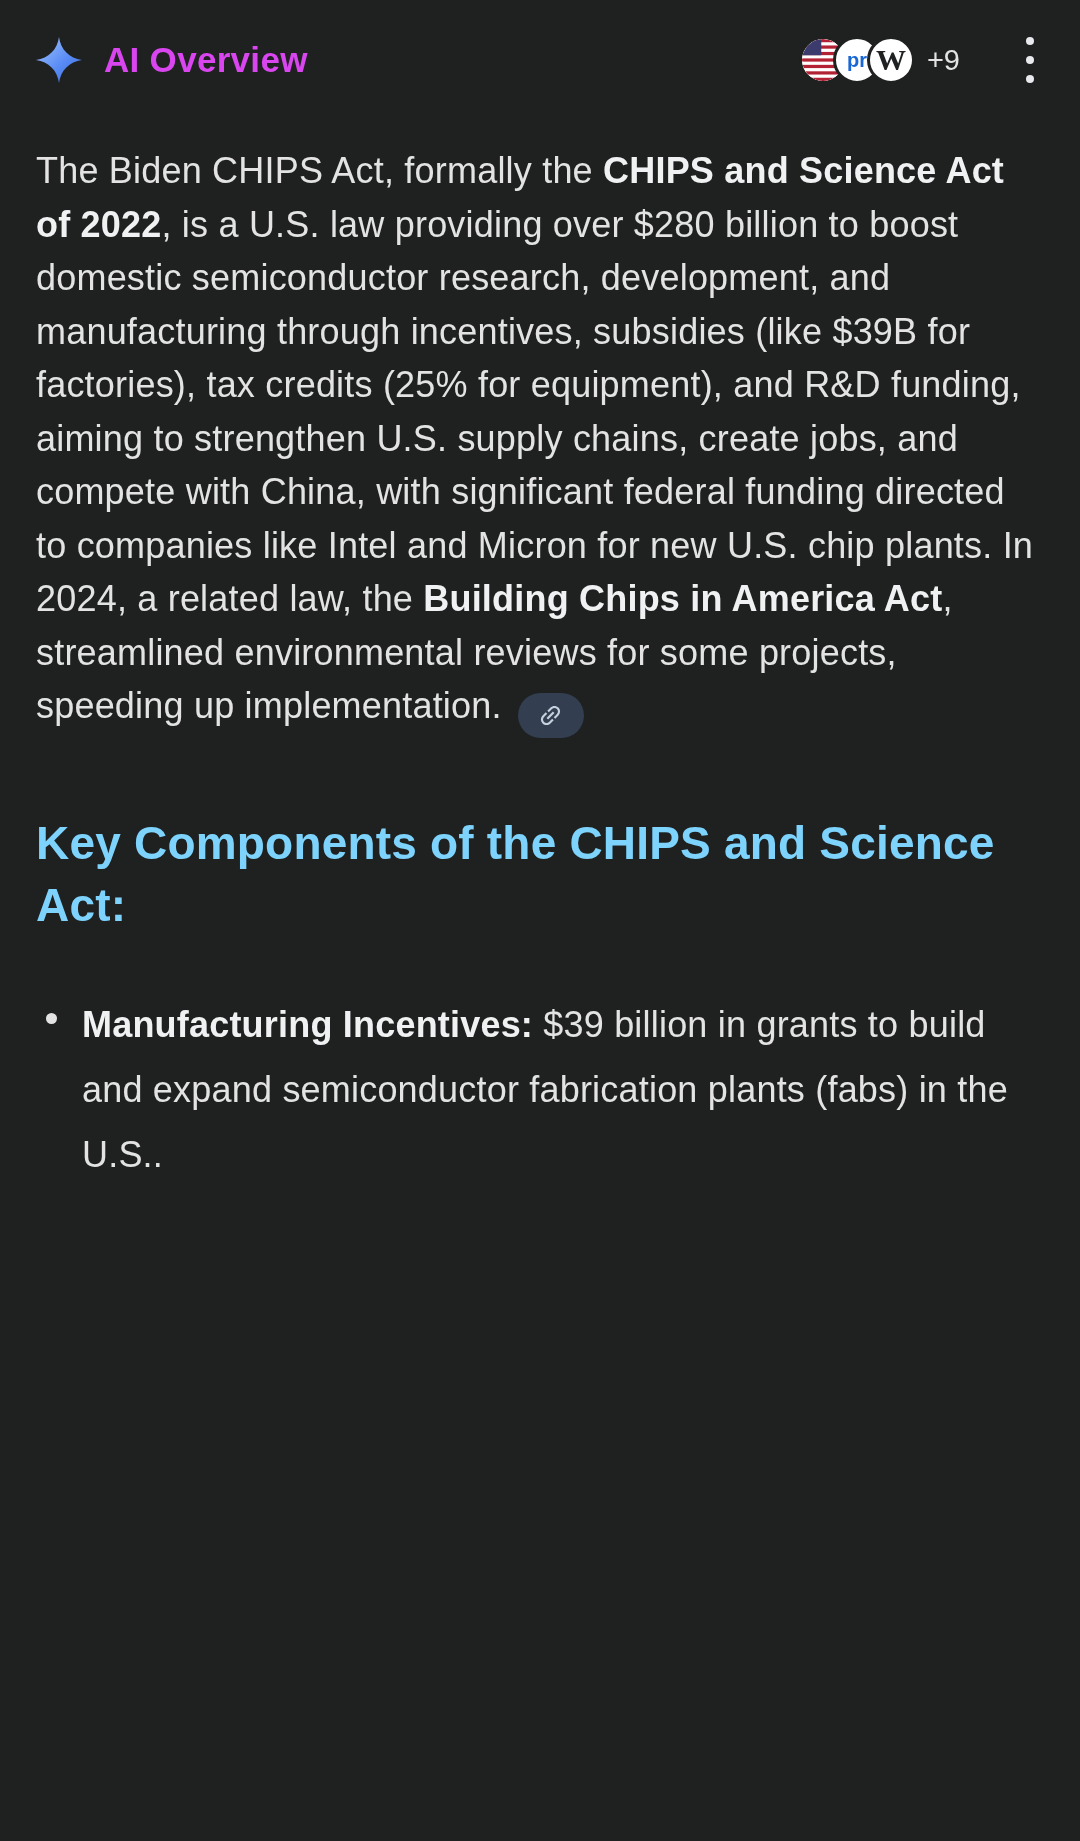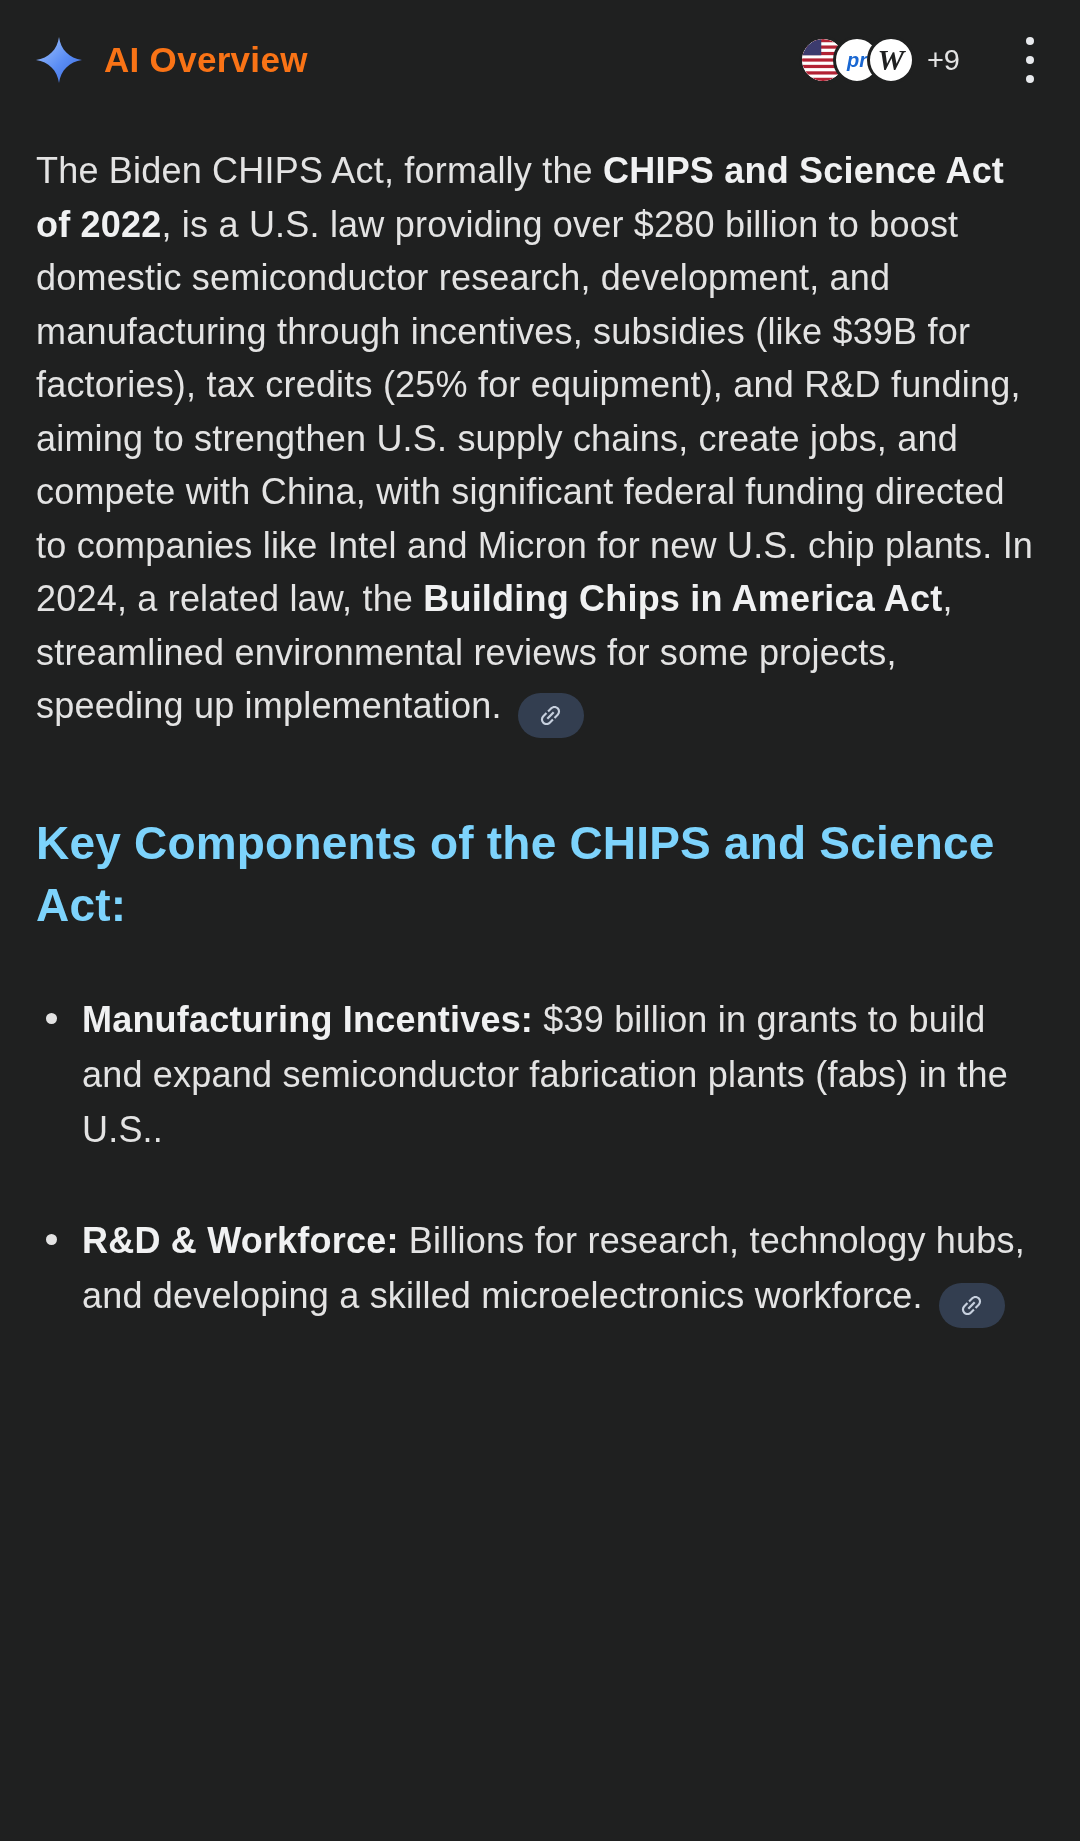--- a/index.html
+++ b/index.html
@@ -27,31 +27,30 @@
   .sparkle {
     width: 46px;
     height: 46px;
     margin-right: 22px;
     flex: 0 0 auto;
   }
   .ai-title {
     font-size: 35px;
     font-weight: 700;
     letter-spacing: 0.3px;
-    color: #f97316;
+    color: #d946ef;
   }
   .header-right {
     margin-left: auto;
     display: flex;
     align-items: center;
   }
   .avatar-stack {
     display: flex;
     align-items: center;
-    font-style: italic;
   }
   .avatar {
     width: 48px;
     height: 48px;
     border-radius: 50%;
     border: 3px solid #1f2020;
     background: #ffffff;
     display: flex;
     align-items: center;
     justify-content: center;
@@ -139,21 +138,21 @@
   
   .bullets {
     margin: 56px 0 0 0;
     padding: 0;
     list-style: none;
   }
   .bullets li {
     position: relative;
     padding-left: 46px;
     font-size: 36px;
-    line-height: 55px;
+    line-height: 65px;
     letter-spacing: 0.2px;
     color: #e3e3e3;
     margin-bottom: 56px;
   }
   .bullets li:last-child { margin-bottom: 0; }
   .bullets li::before {
     content: "";
     position: absolute;
     left: 10px;
     top: 21px;
@@ -228,22 +227,15 @@
         </svg>
       </span>
   </p>
 
   <h2 class="section-heading">Key Components of the CHIPS and Science Act:</h2>
 
   <ul class="bullets">
     <li>
       <span class="bold-seg">Manufacturing Incentives:</span><span> $39 billion in grants to build and expand semiconductor fabrication plants (fabs) in the U.S..</span>
     </li>
-    <li>
-      <span class="bold-seg">R&amp;D &amp; Workforce:</span><span> Billions for research, technology hubs, and developing a skilled microelectronics workforce.</span><span class="link-chip">
-          <svg viewBox="0 0 24 24" aria-hidden="true">
-            <path d="M3.9 12c0-1.71 1.39-3.1 3.1-3.1h4V7H7c-2.76 0-5 2.24-5 5s2.24 5 5 5h4v-1.9H7c-1.71 0-3.1-1.39-3.1-3.1zM8 13h8v-2H8v2zm9-6h-4v1.9h4c1.71 0 3.1 1.39 3.1 3.1s-1.39 3.1-3.1 3.1h-4V17h4c2.76 0 5-2.24 5-5s-2.24-5-5-5z"></path>
-          </svg>
-        </span>
-    </li>
   </ul>
 
 </div>
 
 </body></html>

